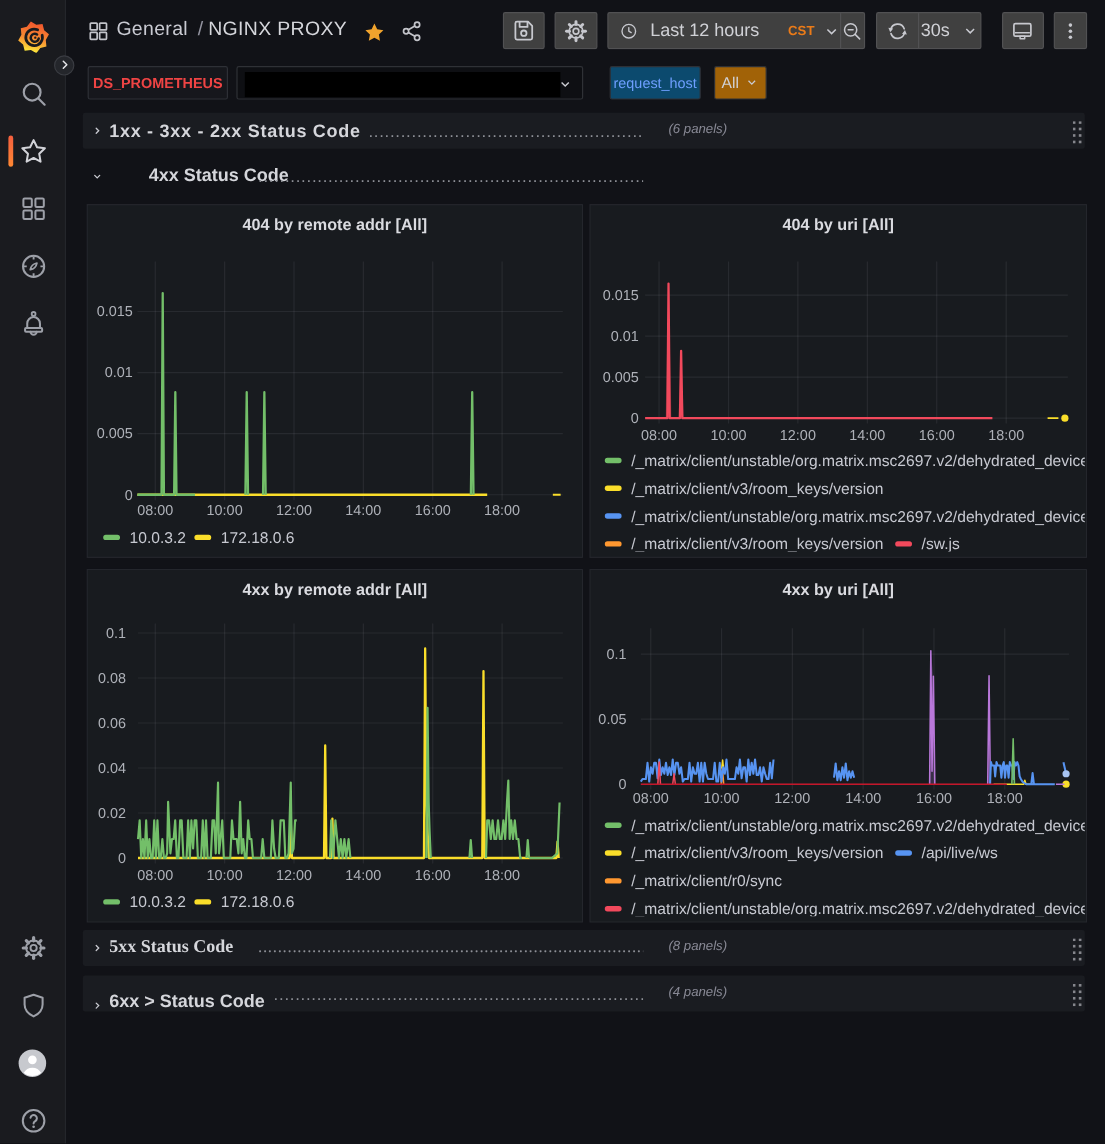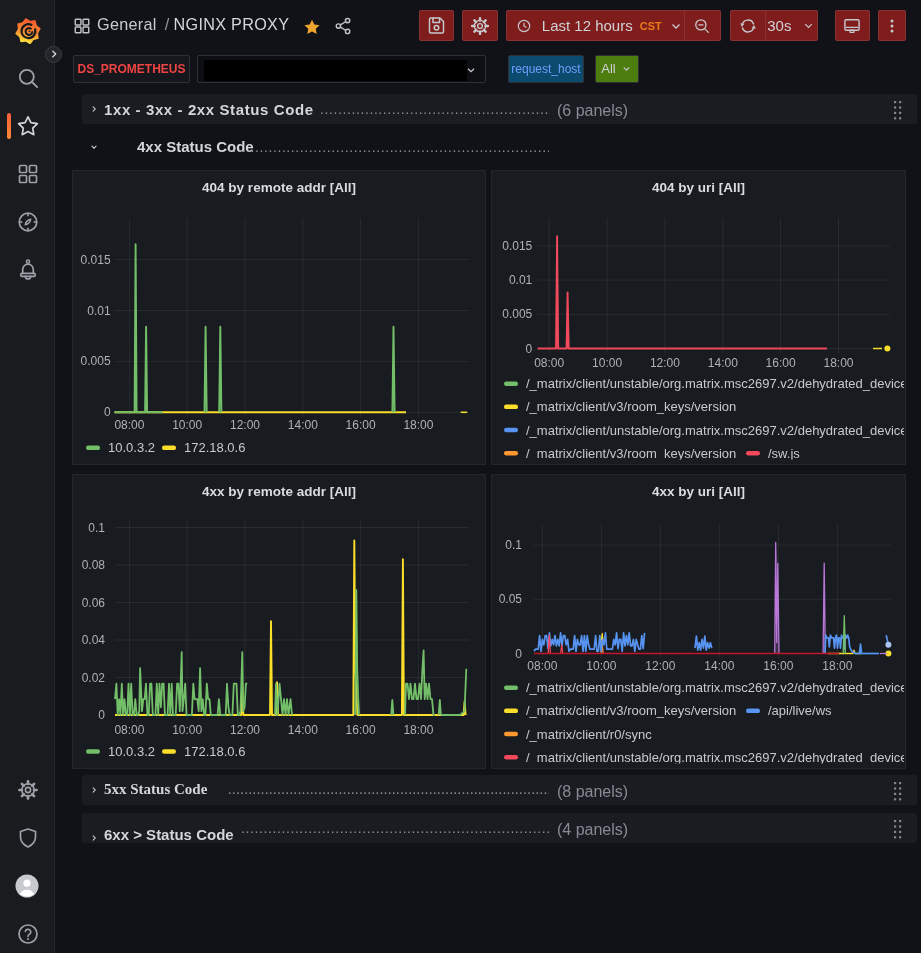--- a/index.html
+++ b/index.html
@@ -1,24 +1,24 @@
 <!DOCTYPE html>
 <html><head><meta charset="utf-8"><style>
 * {margin:0;padding:0;box-sizing:border-box}
 html,body {width:921px;height:953px;background:#111217;font-family:"Liberation Sans",sans-serif;overflow:hidden}
 #app {position:relative;width:871px;height:953px}
 .abs {position:absolute}
 .panel {position:absolute}
 .side {position:absolute;left:0;top:0;width:55px;height:953px;background:#1a1b1f;border-right:1px solid #24262b}
-.btn {position:absolute;height:31px;top:10px;background:#7f1d1d;border:1px solid rgba(204,204,220,0.12);border-radius:2px;display:flex;align-items:center;justify-content:center;color:#c7c8ce;white-space:nowrap}
+.btn {position:absolute;height:31px;top:10px;background:#404040;border:1px solid rgba(204,204,220,0.12);border-radius:2px;display:flex;align-items:center;justify-content:center;color:#c7c8ce;white-space:nowrap}
 .vbox {position:absolute;top:54.5px;height:28px;border-radius:2px;display:flex;align-items:center;justify-content:center;font-size:13px}
-.rowhdr {position:absolute;left:82px;width:835px;height:30px;background:#1a1c21;border-radius:2px;display:flex;align-items:center;overflow:hidden}
+.rowhdr {position:absolute;left:69px;width:835px;height:30px;background:#1a1c21;border-radius:2px;display:flex;align-items:center;overflow:hidden}
 .rowtitle {font-size:15px;font-weight:700;color:#d5d6db;white-space:nowrap}
 .dots {position:absolute;top:7px;overflow:hidden;white-space:nowrap;color:#8e9097;font-size:14px;letter-spacing:0.6px;font-weight:400}
-.pcount {position:absolute;left:557px;font-size:16px;color:rgba(204,204,220,0.62);white-space:nowrap}
+.pcount {position:absolute;left:557px;font-style:italic;font-size:11px;color:rgba(204,204,220,0.62);white-space:nowrap}
 </style></head><body>
 <div id="app">
 <div class="side"></div>
     <svg class="abs" style="left:15px;top:17px" width="26" height="27" viewBox="0 0 24 24">
       <defs>
         <linearGradient id="gflame" x1="0" y1="0" x2="0" y2="1">
           <stop offset="0" stop-color="#f1562d"></stop>
           <stop offset="0.55" stop-color="#f78c32"></stop>
           <stop offset="1" stop-color="#fce93a"></stop>
         </linearGradient>
@@ -124,21 +124,21 @@
         <line x1="16.24" y1="16.24" x2="18.08" y2="18.08" stroke="#c7c8ce" stroke-width="2.7" stroke-linecap="round"></line>
       </svg>
     </div>
     <div class="btn" style="left:506.3px;width:214.7px;font-size:15px">
       <div style="flex:1;display:flex;align-items:center;height:100%;border-right:1px solid rgba(204,204,220,0.12);padding-left:8.5px;gap:0">
         <svg width="16" height="16" viewBox="0 0 24 24">
           <circle cx="12" cy="12" r="8.5" fill="none" stroke="#c7c8ce" stroke-width="1.7" stroke-linecap="round" stroke-linejoin="round"></circle>
           <path d="M12 7.5 V12 L15 13.8" fill="none" stroke="#c7c8ce" stroke-width="1.7" stroke-linecap="round" stroke-linejoin="round"></path>
         </svg>
         <span style="color:#d0d1d6;margin-left:10px">Last 12 hours</span>
-        <span style="color:#eb7b18;font-weight:700;font-size:11px;margin-left:7px">CST</span>
+        <span style="color:#eb7b18;font-weight:700;font-size:11px;margin-left:24px">CST</span>
         <svg width="14" height="14" viewBox="0 0 24 24" style="margin-left:7px">
           <path d="M6 9.5 L12 15.5 L18 9.5" fill="none" stroke="#c9cad1" stroke-width="2.2"></path>
         </svg>
       </div>
       <div style="width:35px;display:flex;align-items:center;justify-content:center">
         <svg class="" style="left:0px;top:0px" width="18" height="18" viewBox="0 0 24 24">
           <circle cx="10.5" cy="10.5" r="6.8" fill="none" stroke="#c7c8ce" stroke-width="1.7" stroke-linecap="round" stroke-linejoin="round"></circle>
           <line x1="15.5" y1="15.5" x2="20.5" y2="20.5" fill="none" stroke="#c7c8ce" stroke-width="1.7" stroke-linecap="round" stroke-linejoin="round"></line>
           <line x1="7.8" y1="10.5" x2="13.2" y2="10.5" fill="none" stroke="#c7c8ce" stroke-width="1.7" stroke-linecap="round" stroke-linejoin="round"></line>
         </svg>
@@ -175,21 +175,21 @@
       </svg>
     </div>
     <div class="vbox" style="left:73px;width:117px;background:#16171c;border:1px solid #2e3036;color:#ef4444;font-weight:600;font-size:12px">DS_PROMETHEUS</div>
     <div class="vbox" style="left:196.5px;width:289.5px;background:#0e0f13;border:1px solid #2f3136">
       <div style="position:absolute;left:6px;top:4px;width:263px;height:21.5px;background:#000"></div>
       <svg style="position:absolute;right:8px;top:8px" width="12" height="12" viewBox="0 0 24 24">
         <path d="M6 9.5 L12 15.5 L18 9.5" fill="none" stroke="#c9cad1" stroke-width="2.4"></path>
       </svg>
     </div>
     <div class="vbox" style="left:508px;width:76px;background:#0c4a6e;border:1px solid #2e3036;color:#6e9fff;font-weight:500;font-size:12px">request_host</div>
-    <div class="vbox" style="left:594.5px;width:44px;background:#4d7c0f;border:1px solid #2e3036;color:#d0d1d6;font-size:13px;gap:5px">All <svg width="11" height="11" viewBox="0 0 24 24">
+    <div class="vbox" style="left:594.5px;width:44px;background:#a16207;border:1px solid #2e3036;color:#d0d1d6;font-size:13px;gap:5px">All <svg width="11" height="11" viewBox="0 0 24 24">
         <path d="M6 9.5 L12 15.5 L18 9.5" fill="none" stroke="#c9cad1" stroke-width="2.4"></path>
       </svg></div>
     <div class="rowhdr" style="top:94px;">
       <svg width="10" height="10" viewBox="0 0 24 24" style="margin:0 5px 0 7px">
         <path d="M10 7 L15 12 L10 17" fill="none" stroke="#c9cad1" stroke-width="2.6" stroke-linecap="round"></path>
       </svg>
       <span class="rowtitle" style="letter-spacing:0.6px">1xx - 3xx - 2xx Status Code</span>
       <div class="dots" style="left:238px;width:229px">............................................................................................................................................</div>
     </div>
     <div class="pcount" style="top:102px">(6 panels)</div>

